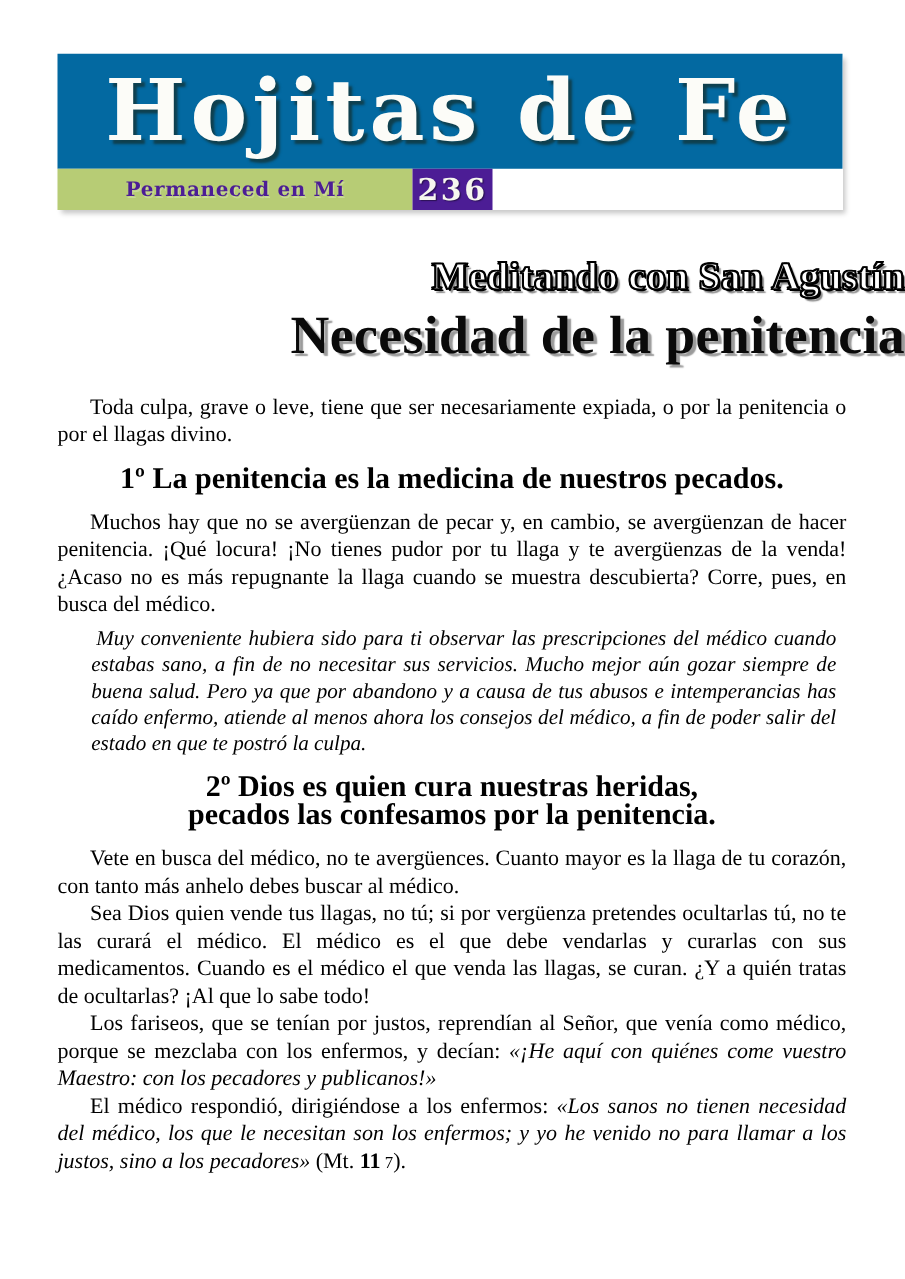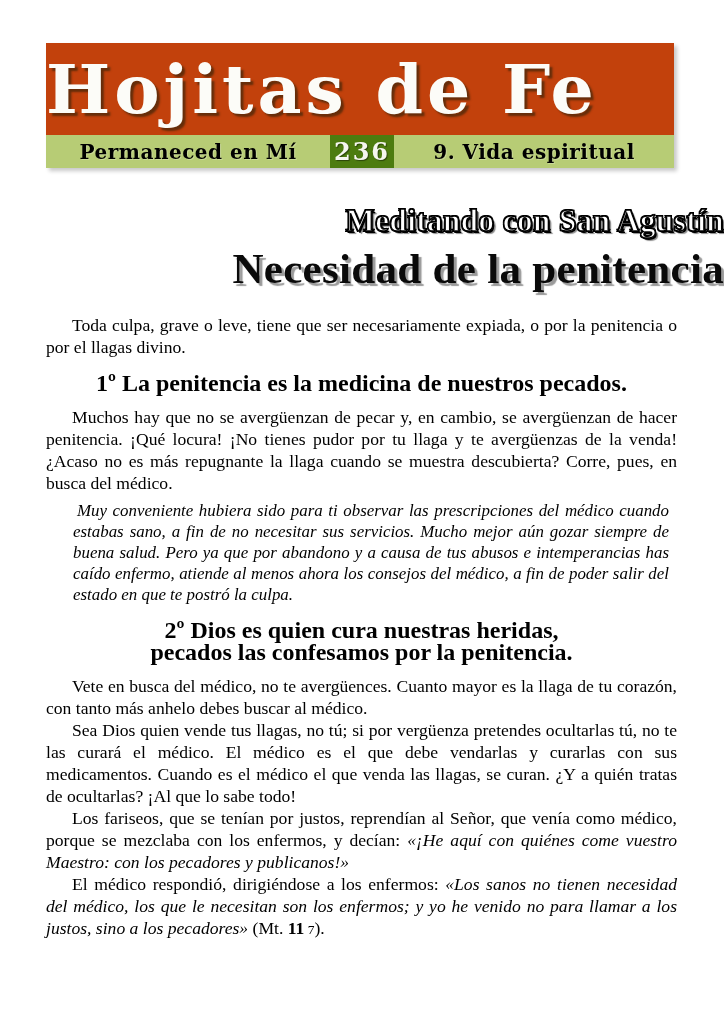--- a/index.html
+++ b/index.html
@@ -17,57 +17,57 @@
   
   .masthead {
     position: absolute;
     top: 43px;
     left: 46px;
     width: 628px;
     box-shadow: 3px 3px 4px rgba(0,0,0,0.22);
   }
   .masthead-main {
     height: 92px;
-    background: #c2410c;
+    background: #0369a1;
     display: flex;
     align-items: center;
-    justify-content: flex-start;
+    justify-content: center;
   }
   .masthead-title {
     margin: 0;
     font-family: "DejaVu Serif", serif;
     font-weight: 700;
     font-size: 68px;
     line-height: 1;
     color: #fcfcf8;
     letter-spacing: 4px;
     text-shadow: 3px 3px 2px rgba(25,30,10,0.55);
     white-space: nowrap;
   }
   .masthead-sub { display: flex; height: 33px; }
   .sub-left {
     width: 284px;
     background: #b7cc75;
     display: flex; align-items: center; justify-content: center;
   }
   .sub-center {
     width: 64px;
-    background: #4d7c0f;
+    background: #4c1d95;
     display: flex; align-items: center; justify-content: center;
   }
   .sub-right {
     flex: 1;
     background: #b7cc75;
     display: flex; align-items: center; justify-content: center;
   }
   .sub-label {
     font-family: "DejaVu Serif", serif;
     font-weight: 700;
-    font-size: 20px;
-    color: #000000;
+    font-size: 16px;
+    color: #4c1d95;
     letter-spacing: 0.5px;
     text-shadow: 1px 1px 0 rgba(255,255,255,0.25);
     white-space: nowrap;
   }
   .issue-number {
     font-family: "DejaVu Serif", serif;
     font-weight: 700;
     font-size: 24px;
     color: #f6f6ef;
     letter-spacing: 2px;
@@ -148,23 +148,20 @@
     <div class="masthead-main">
       <h1 class="masthead-title">Hojitas de Fe</h1>
     </div>
     <div class="masthead-sub">
       <div class="sub-left">
         <span class="sub-label">Permaneced en Mí</span>
       </div>
       <div class="sub-center">
         <span class="issue-number">236</span>
       </div>
-      <div class="sub-right">
-        <span class="sub-label">9. Vida espiritual</span>
-      </div>
     </div>
   </header>
 
   <section class="titles">
     <h2 class="title-outline">Meditando con San Agustín</h2>
     <h2 class="title-solid">Necesidad de la penitencia</h2>
   </section>
 
   <main class="body-col">
 

